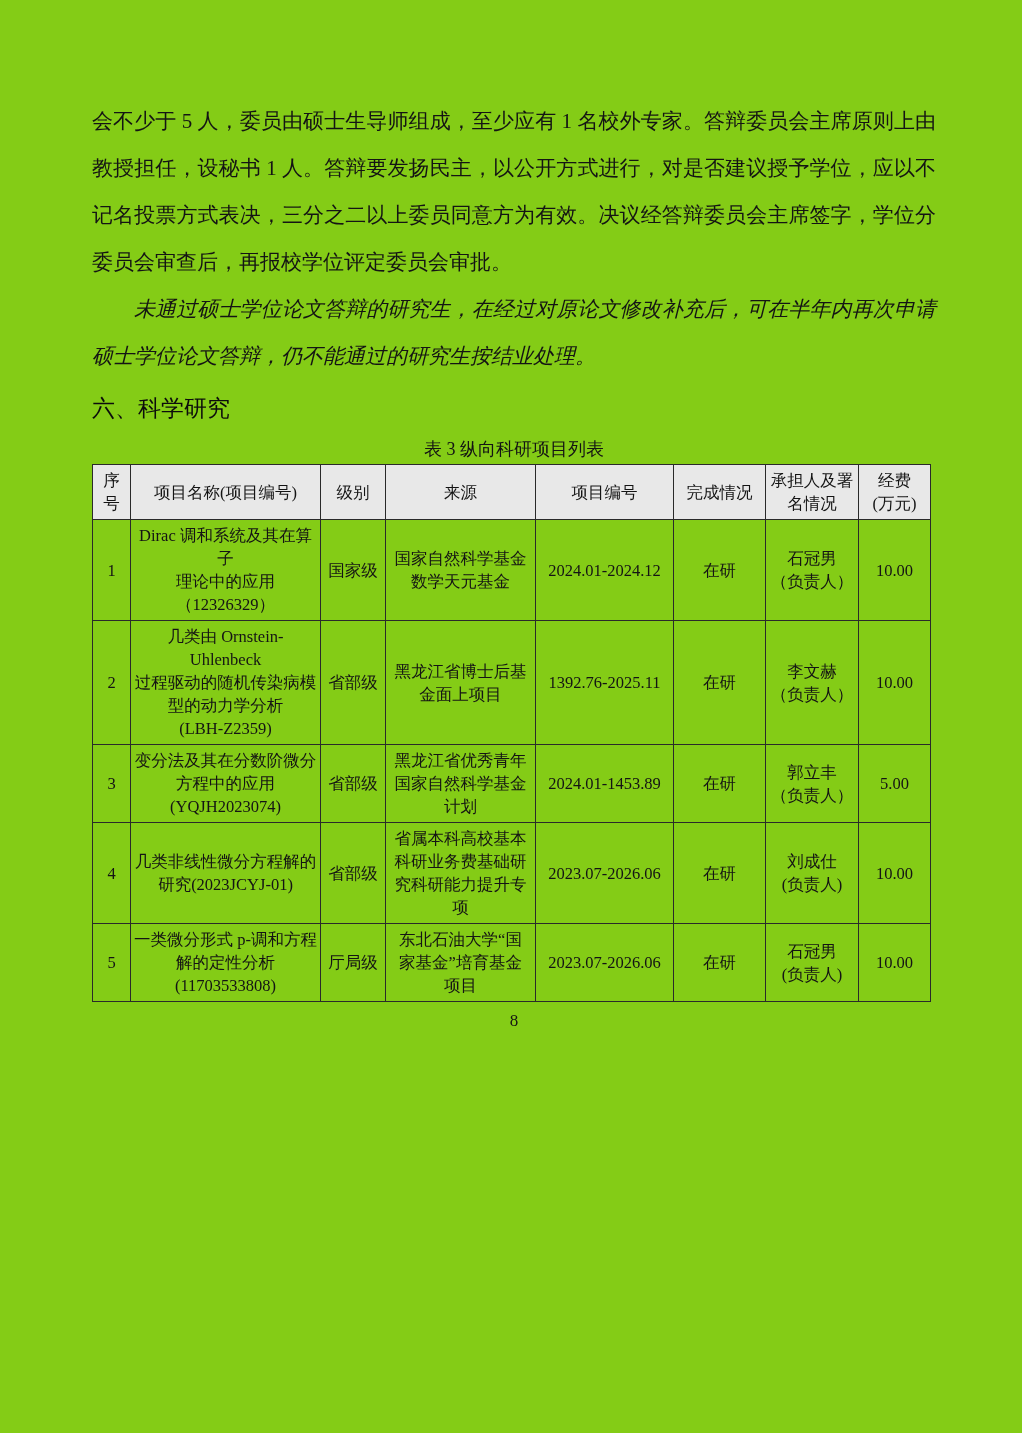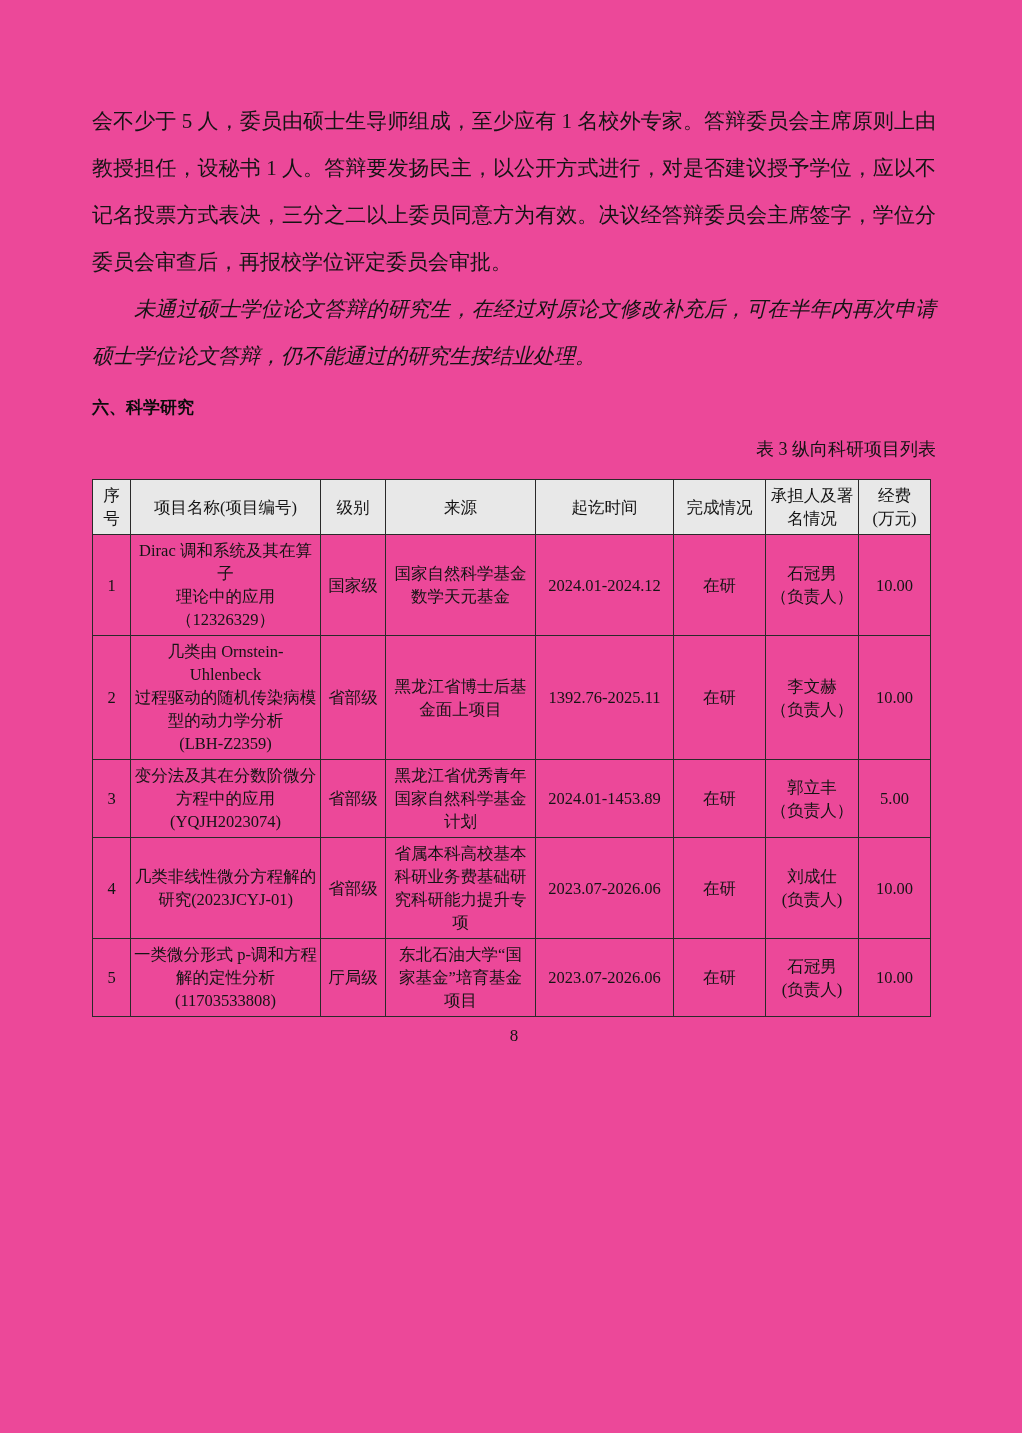--- a/index.html
+++ b/index.html
@@ -2,48 +2,48 @@
 <html><head>
 <meta charset="utf-8">
 <style>
   * { margin: 0; padding: 0; box-sizing: border-box; }
   html, body { background: #ffffff; }
   .page {
     position: relative;
     width: 1022px;
     height: 1433px;
     margin: 0 auto;
-    background: #ec4899;
+    background: #84cc16;
     color: #111111;
     font-family: "Liberation Serif", "DejaVu Serif", serif;
     overflow: hidden;
   }
   .content {
     padding: 98px 86px 0 92px;
   }
   .body-para {
     font-size: 21px;
     line-height: 47px;
     text-align: justify;
     color: #141414;
   }
   .body-para.indent { text-indent: 2em; font-style: italic; }
   .section-heading {
     font-family: "Liberation Sans", "DejaVu Sans", sans-serif;
-    font-weight: bold;
-    font-size: 17px;
+    font-weight: normal;
+    font-size: 23px;
     line-height: 40px;
     padding: 8px 0 6px 0;
     color: #0c0c0c;
   }
   .table-caption {
     font-size: 18px;
     line-height: 26px;
-    text-align: right;
-    margin: 2px 0 17px 0;
+    text-align: center;
+    margin: 2px 0 2px 0;
     color: #141414;
   }
   table.projects {
     border-collapse: collapse;
     table-layout: fixed;
     width: 838px;
     font-size: 16.5px;
   }
   table.projects th, table.projects td {
     border: 1.4px solid #2a2a2a;
@@ -100,21 +100,21 @@
           <col class="col-person">
           <col class="col-fund">
       </colgroup>
       <thead>
         <tr>
           <th>序
 号</th>
           <th>项目名称(项目编号)</th>
           <th>级别</th>
           <th>来源</th>
-          <th>起讫时间</th>
+          <th>项目编号</th>
           <th>完成情况</th>
           <th>承担人及署
 名情况</th>
           <th>经费
 (万元)</th>
         </tr>
       </thead>
       <tbody>
         <tr>
           <td>1</td>

